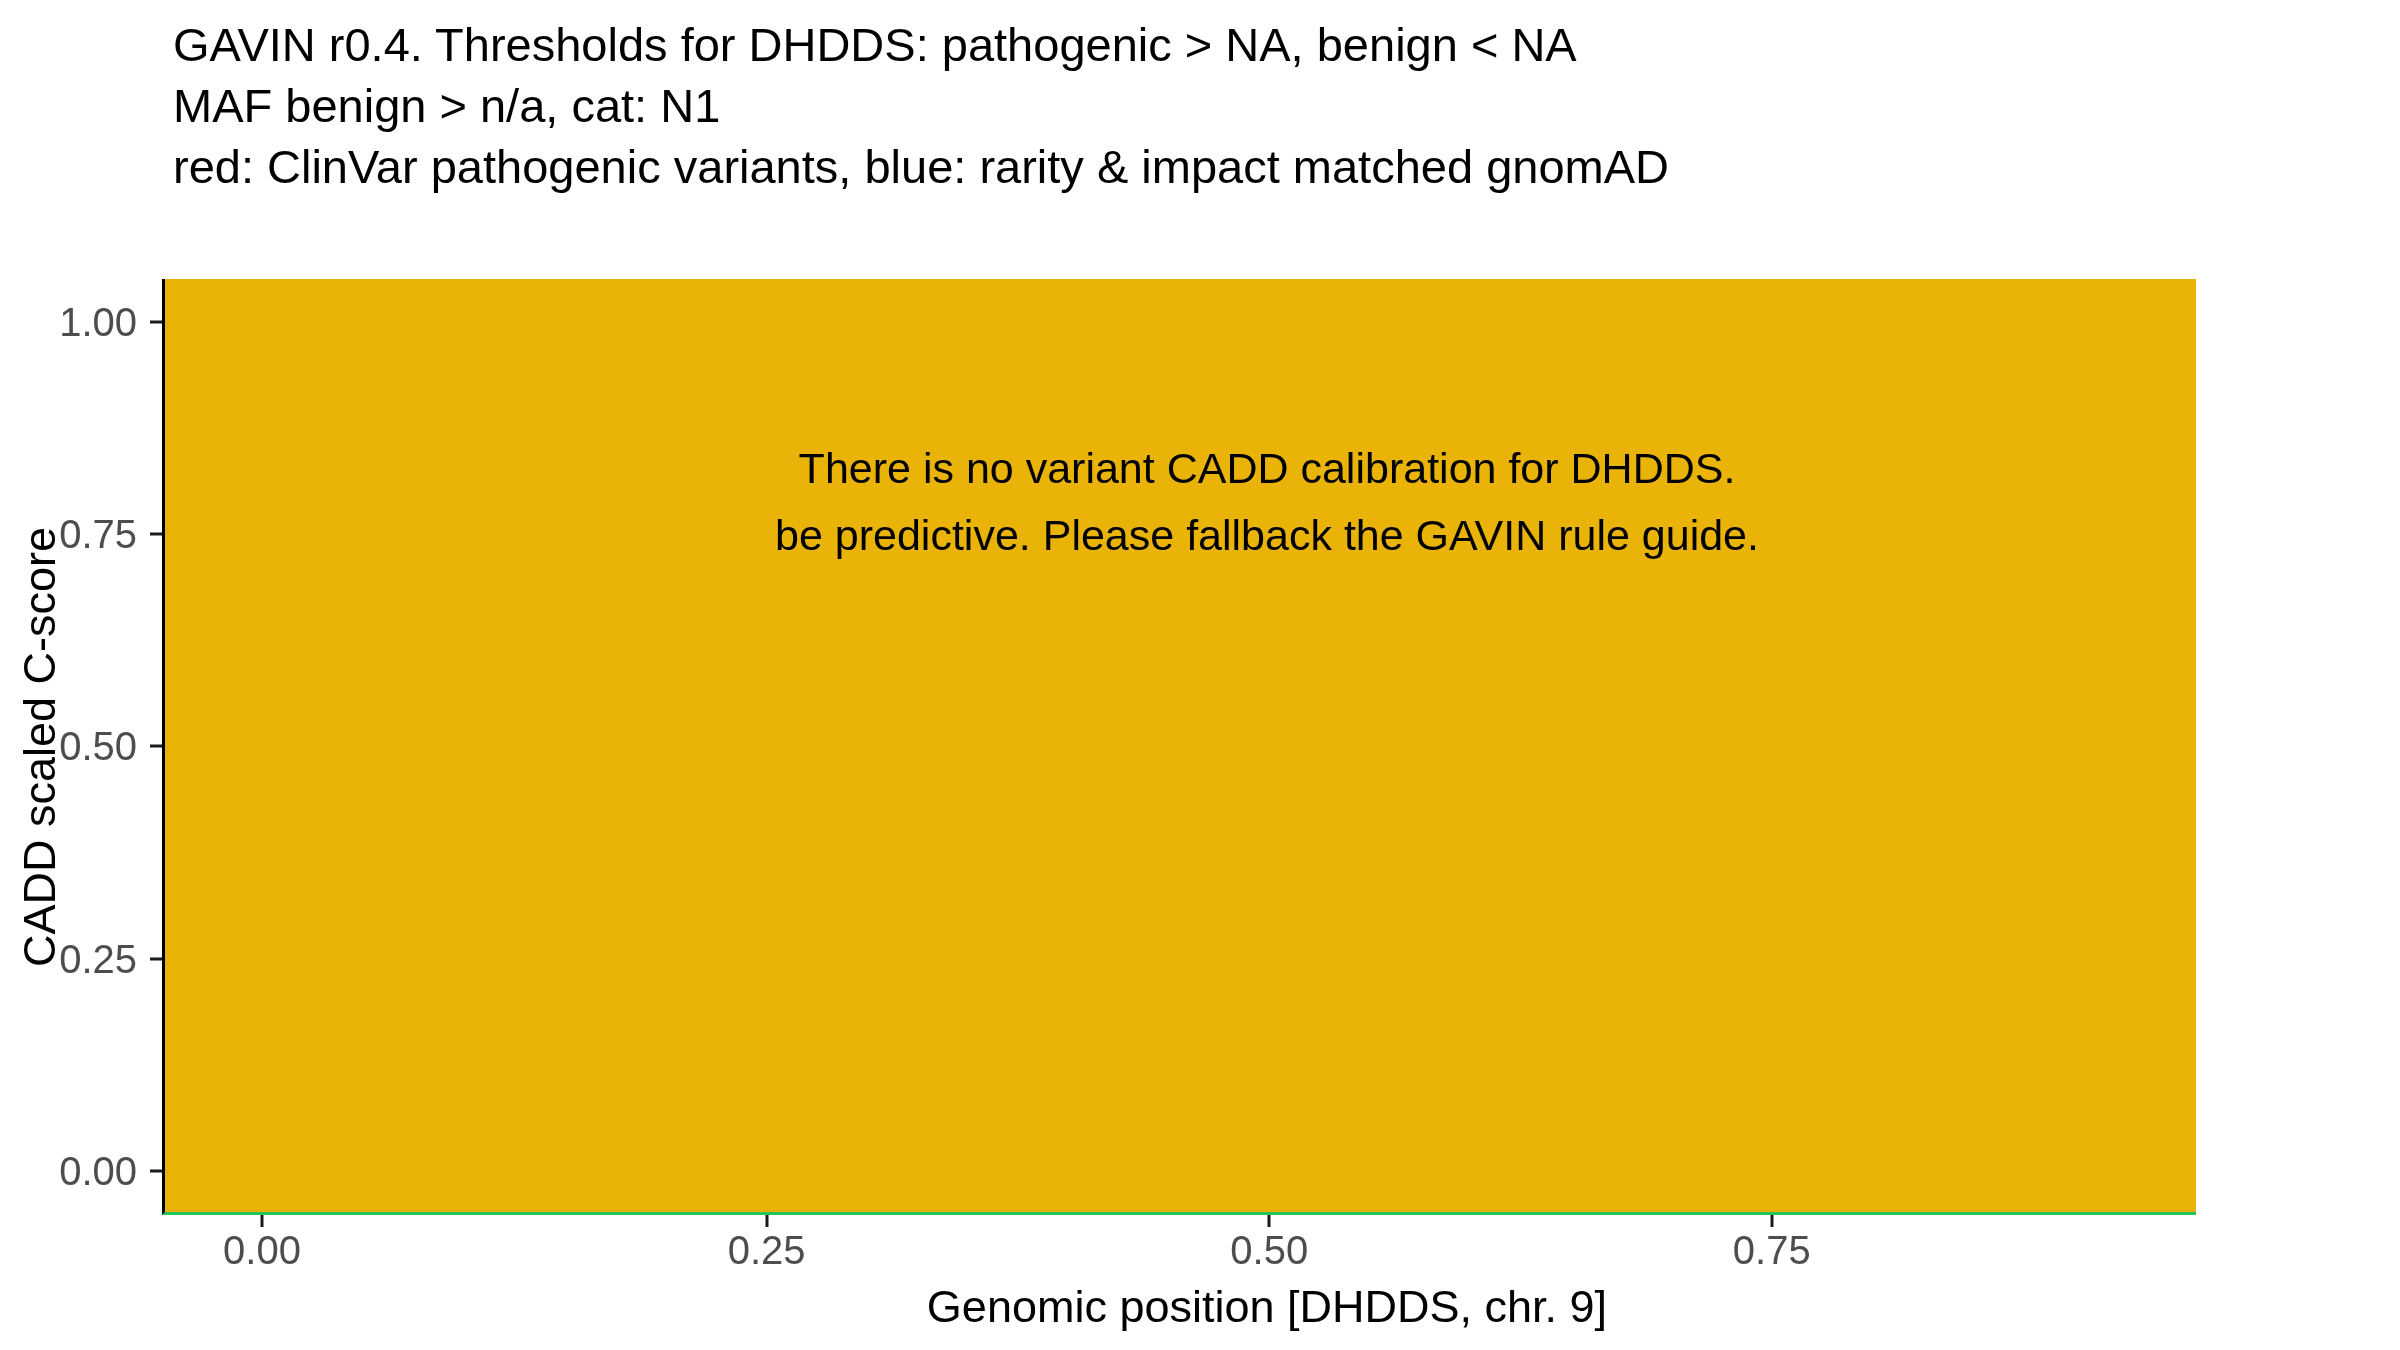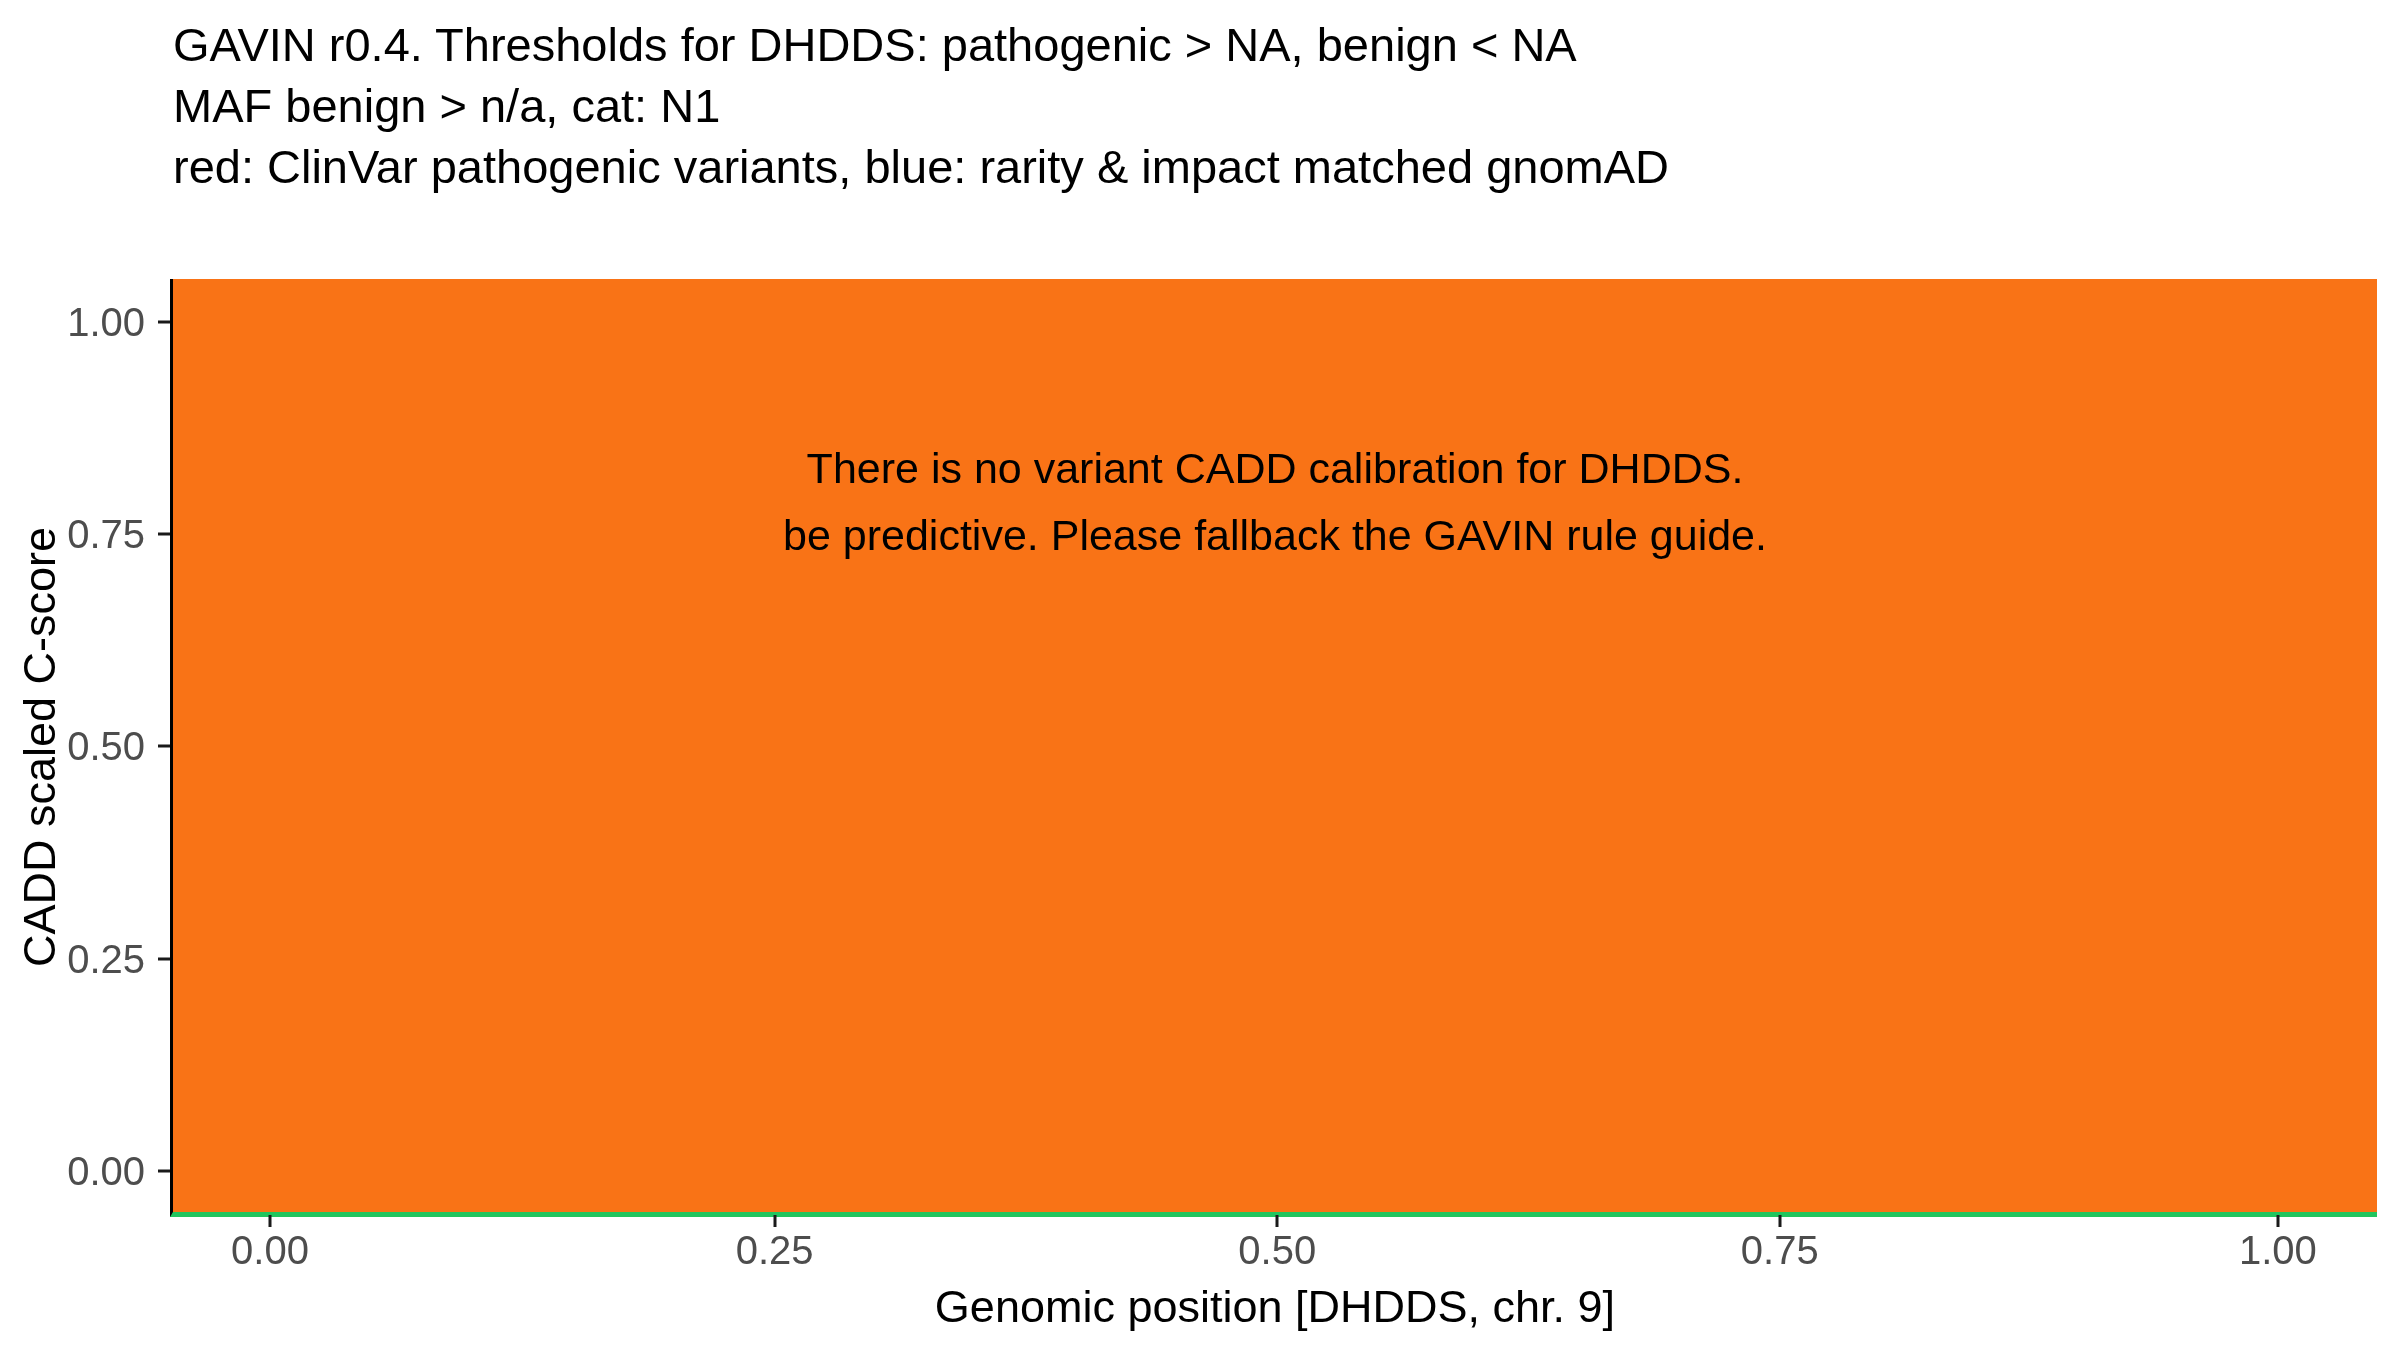--- a/index.html
+++ b/index.html
@@ -2,48 +2,48 @@
 <html><head>
 <meta charset="utf-8">
 <style>
   html, body {
     margin: 0;
     padding: 0;
     background: #ffffff;
   }
   #page {
     position: relative;
-    width: 2400px;
+    width: 2196px;
     height: 1350px;
     background: #ffffff;
     font-family: "Liberation Sans", sans-serif;
     color: #000000;
     overflow: hidden;
     border-radius: 16px;
   }
   
   #plot-title {
     position: absolute;
     left: 173px;
     top: 14px;
     font-size: 47px;
     line-height: 61px;
     color: #000000;
     white-space: nowrap;
   }
   
   #panel {
     position: absolute;
-    left: 170px;
+    left: 162px;
     top: 279px;
     width: 2204px;   
     height: 933px;   
     border-left: 3px solid #000000;
-    border-bottom: 5px solid #22c55e;
-    background: #f97316;
+    border-bottom: 3px solid #22c55e;
+    background: #eab308;
   }
   
   .ytick {
     position: absolute;
     left: -15px;
     width: 12px;
     height: 3px;
     background: #1a1a1a;
     transform: translateY(-50%);
   }

